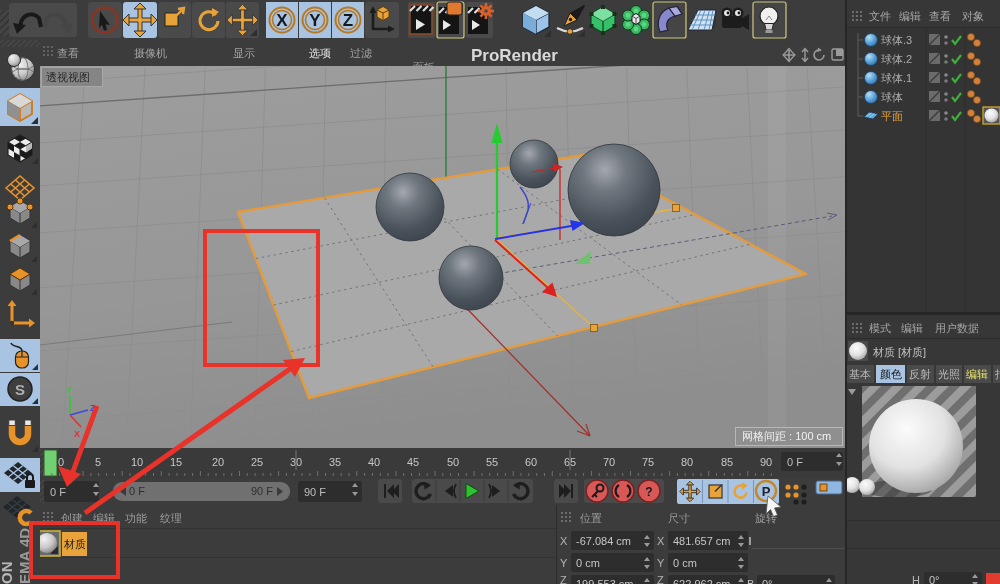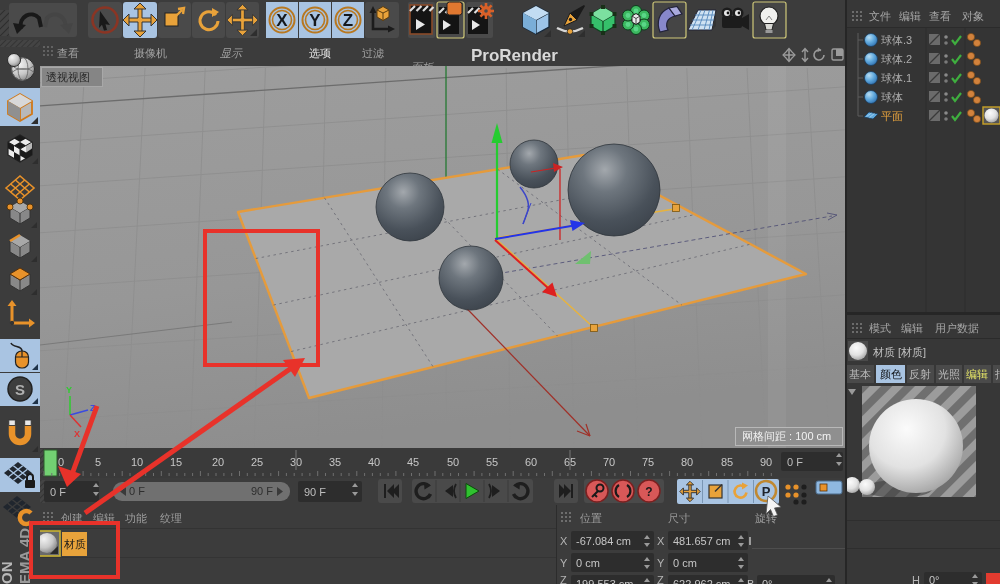--- a/index.html
+++ b/index.html
@@ -314,23 +314,23 @@
   <g fill="#9a9a9a" font-weight="bold">
     <text transform="translate(30,584) rotate(-90)" font-size="15">EMA 4D</text>
     <text transform="translate(12,584) rotate(-90)" font-size="15" fill="#b8b8b8">ON</text>
   </g>
 </svg>
 </div>
 
 <div class="abs" id="vpmenu" style="left:40px;top:40px;width:805px;height:26px;background:#3c3c3c;">
   <span class="abs menutxt" style="left:17px;top:6px;">查看</span>
   <span class="abs menutxt" style="left:88px;top:6px;margin-left:6px;">摄像机</span>
-  <span class="abs menutxt" style="left:180px;top:6px;font-style:italic;">显示</span>
+  <span class="abs menutxt" style="left:193px;top:6px;">显示</span>
   <span class="abs" style="left:248px;top:6px;font-size:11px;color:#ececec;margin-left:21px;">选项</span>
-  <span class="abs menutxt" style="left:310px;top:6px;margin-left:12px;">过滤</span>
+  <span class="abs menutxt" style="left:310px;top:6px;">过滤</span>
   <span class="abs menutxt" style="left:371px;top:20px;font-style:italic;">面板</span>
   <span class="abs" style="left:431px;top:6px;font-size:17px;color:#d9d9d9;font-weight:bold;">ProRender</span>
   <svg class="abs" style="left:2px;top:5px;" width="14" height="16">
     <g fill="#6f6f6f">
         <circle cx="2" cy="2" r="1"></circle>
         <circle cx="6" cy="2" r="1"></circle>
         <circle cx="10" cy="2" r="1"></circle>
     <circle cx="2" cy="6" r="1"></circle>
         <circle cx="6" cy="6" r="1"></circle>
         <circle cx="10" cy="6" r="1"></circle>

